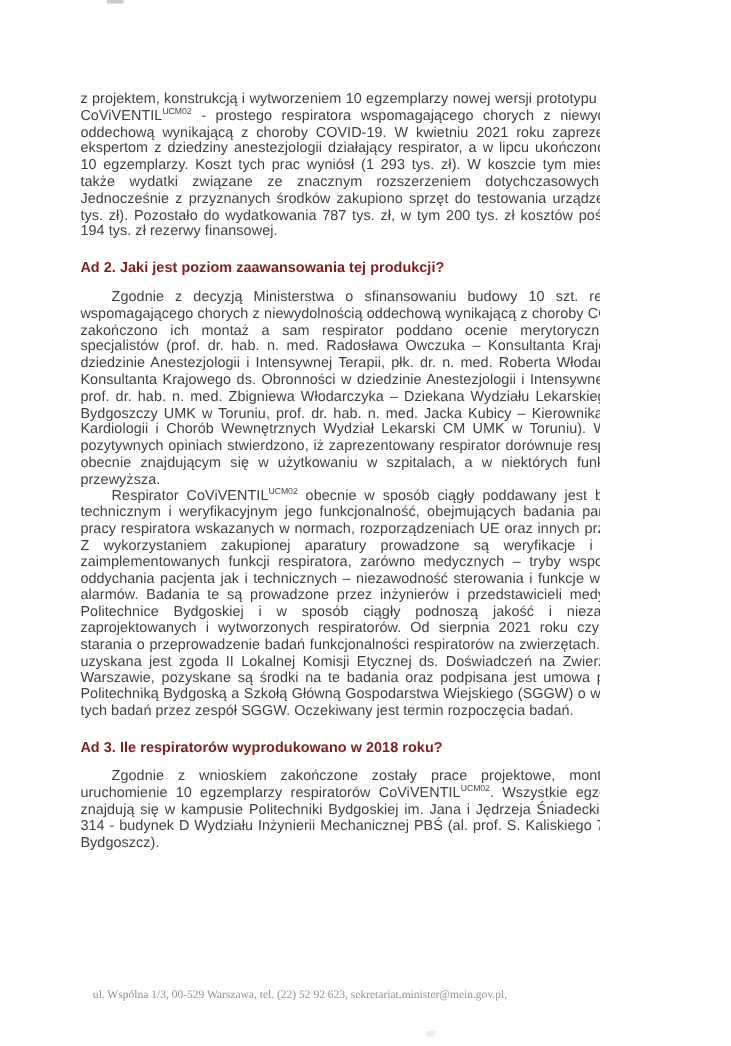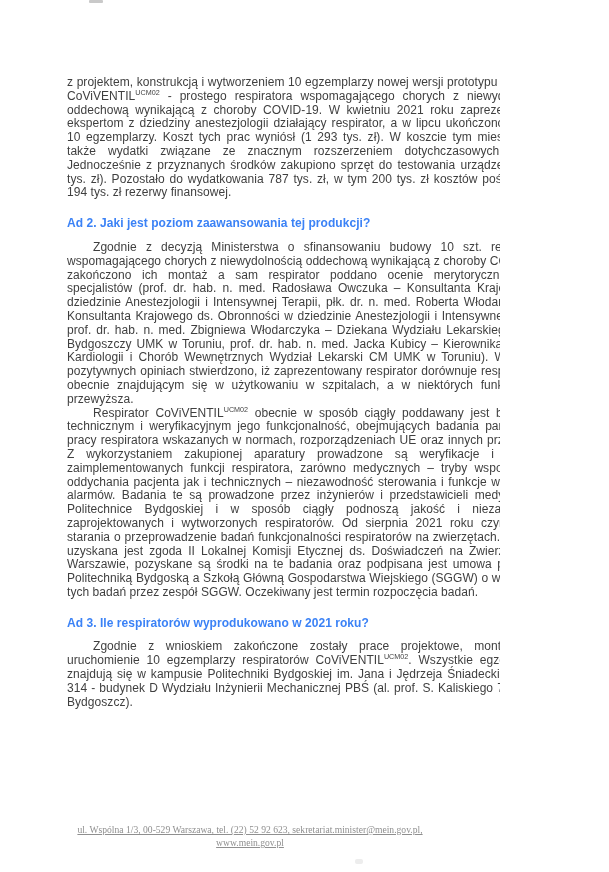--- a/index.html
+++ b/index.html
@@ -28,42 +28,42 @@
   }
   .document-body p {
     margin: 0;
     padding: 0;
   }
   .para.indent {
     text-indent: 26px;
   }
   .heading {
     font-weight: bold;
-    color: #3b82f6;
+    color: #7f1d1d;
     text-align: left;
     margin: 17px 0 10px 0 !important;
   }
   sup {
     font-size: 7.2px;
     line-height: 0;
     vertical-align: super;
     letter-spacing: 0;
   }
   .page-footer {
     position: absolute;
     left: 0;
     right: 0;
     top: 823px;
     text-align: center;
     font-family: "Liberation Serif", serif;
     font-size: 9.6px;
     line-height: 13px;
     color: #8f8f8f;
   }
-  .page-footer span { display: block; text-decoration: underline; }
+  .page-footer span { display: block; }
   .scan-artifact-top {
     position: absolute;
     left: 89px;
     top: 0;
     width: 14px;
     height: 3px;
     background: #c9c9c9;
     border-radius: 1px;
   }
   .scan-artifact-bottom {
@@ -81,24 +81,23 @@
 
 <div class="page">
 
   <div class="scan-artifact-top"></div>
 
   <div class="document-body">
       <p class="para"><span>z projektem, konstrukcją i wytworzeniem 10 egzemplarzy nowej wersji prototypu o nazwie CoViVENTIL</span><sup>UCM02</sup><span> - prostego respiratora wspomagającego chorych z niewydolnością oddechową wynikającą z choroby COVID-19. W kwietniu 2021 roku zaprezentowano ekspertom z dziedziny anestezjologii działający respirator, a w lipcu ukończono montaż 10 egzemplarzy. Koszt tych prac wyniósł (1 293 tys. zł). W koszcie tym mieszczą się także wydatki związane ze znacznym rozszerzeniem dotychczasowych funkcji. Jednocześnie z przyznanych środków zakupiono sprzęt do testowania urządzenia (570 tys. zł). Pozostało do wydatkowania 787 tys. zł, w tym 200 tys. zł kosztów pośrednich i 194 tys. zł rezerwy finansowej.</span></p>
       <p class="heading"><span>Ad 2. Jaki jest poziom zaawansowania tej produkcji?</span></p>
       <p class="para indent"><span>Zgodnie z decyzją Ministerstwa o sfinansowaniu budowy 10 szt. respiratora wspomagającego chorych z niewydolnością oddechową wynikającą z choroby COVID-19, zakończono ich montaż a sam respirator poddano ocenie merytorycznej przez specjalistów (prof. dr. hab. n. med. Radosława Owczuka – Konsultanta Krajowego w dziedzinie Anestezjologii i Intensywnej Terapii, płk. dr. n. med. Roberta Włodarskiego – Konsultanta Krajowego ds. Obronności w dziedzinie Anestezjologii i Intensywnej Terapii, prof. dr. hab. n. med. Zbigniewa Włodarczyka – Dziekana Wydziału Lekarskiego CM w Bydgoszczy UMK w Toruniu, prof. dr. hab. n. med. Jacka Kubicy – Kierownika Katedry Kardiologii i Chorób Wewnętrznych Wydział Lekarski CM UMK w Toruniu). W bardzo pozytywnych opiniach stwierdzono, iż zaprezentowany respirator dorównuje respiratorom obecnie znajdującym się w użytkowaniu w szpitalach, a w niektórych funkcjach je przewyższa.</span></p>
       <p class="para indent"><span>Respirator CoViVENTIL</span><sup>UCM02</sup><span> obecnie w sposób ciągły poddawany jest badaniom technicznym i weryfikacyjnym jego funkcjonalność, obejmujących badania parametrów pracy respiratora wskazanych w normach, rozporządzeniach UE oraz innych przepisach. Z wykorzystaniem zakupionej aparatury prowadzone są weryfikacje i badania zaimplementowanych funkcji respiratora, zarówno medycznych – tryby wspomagania oddychania pacjenta jak i technicznych – niezawodność sterowania i funkcje wszystkich alarmów. Badania te są prowadzone przez inżynierów i przedstawicieli medycyny na Politechnice Bydgoskiej i w sposób ciągły podnoszą jakość i niezawodność zaprojektowanych i wytworzonych respiratorów. Od sierpnia 2021 roku czynione są starania o przeprowadzenie badań funkcjonalności respiratorów na zwierzętach. Obecnie uzyskana jest zgoda II Lokalnej Komisji Etycznej ds. Doświadczeń na Zwierzętach w Warszawie, pozyskane są środki na te badania oraz podpisana jest umowa pomiędzy Politechniką Bydgoską a Szkołą Główną Gospodarstwa Wiejskiego (SGGW) o wykonanie tych badań przez zespół SGGW. Oczekiwany jest termin rozpoczęcia badań.</span></p>
-      <p class="heading"><span>Ad 3. Ile respiratorów wyprodukowano w 2021 roku?</span></p>
+      <p class="heading"><span>Ad 3. Ile respiratorów wyprodukowano w 2018 roku?</span></p>
       <p class="para indent"><span>Zgodnie z wnioskiem zakończone zostały prace projektowe, montaż oraz uruchomienie 10 egzemplarzy respiratorów CoViVENTIL</span><sup>UCM02</sup><span>. Wszystkie egzemplarze znajdują się w kampusie Politechniki Bydgoskiej im. Jana i Jędrzeja Śniadeckich w sali 314 - budynek D Wydziału Inżynierii Mechanicznej PBŚ (al. prof. S. Kaliskiego 7, 85-796 Bydgoszcz).</span></p>
     </div>
 
   <div class="page-footer">
     <span>ul. Wspólna 1/3, 00-529 Warszawa, tel. (22) 52 92 623, sekretariat.minister@mein.gov.pl,</span>
-    <span>www.mein.gov.pl</span>
   </div>
 
   <div class="scan-artifact-bottom"></div>
 
 </div>
 
 </body></html>

